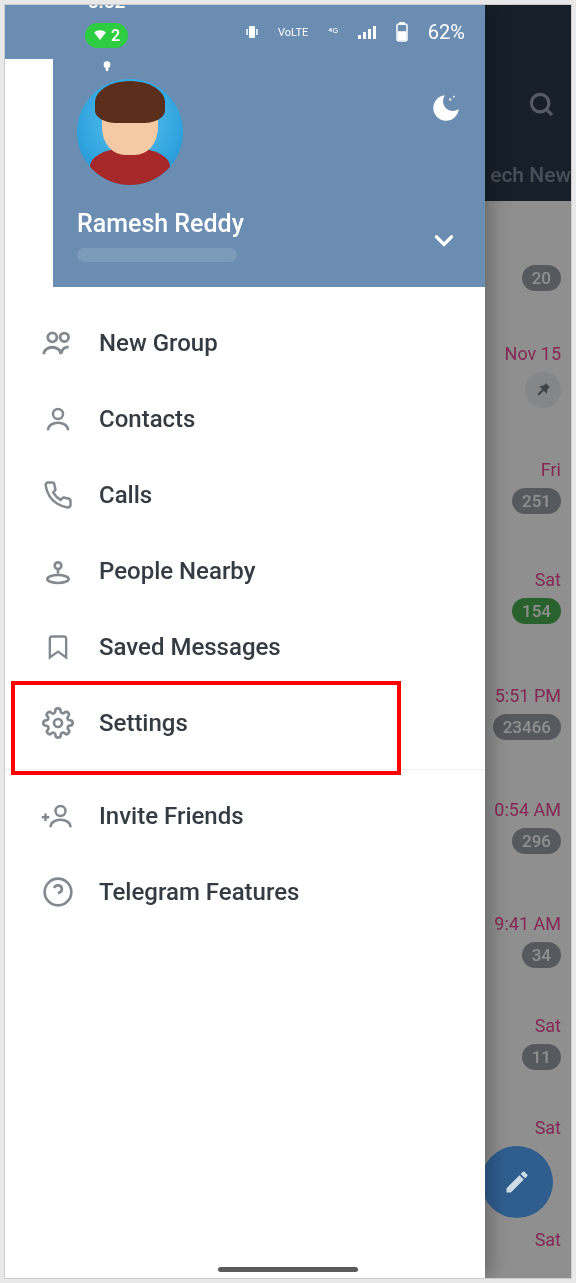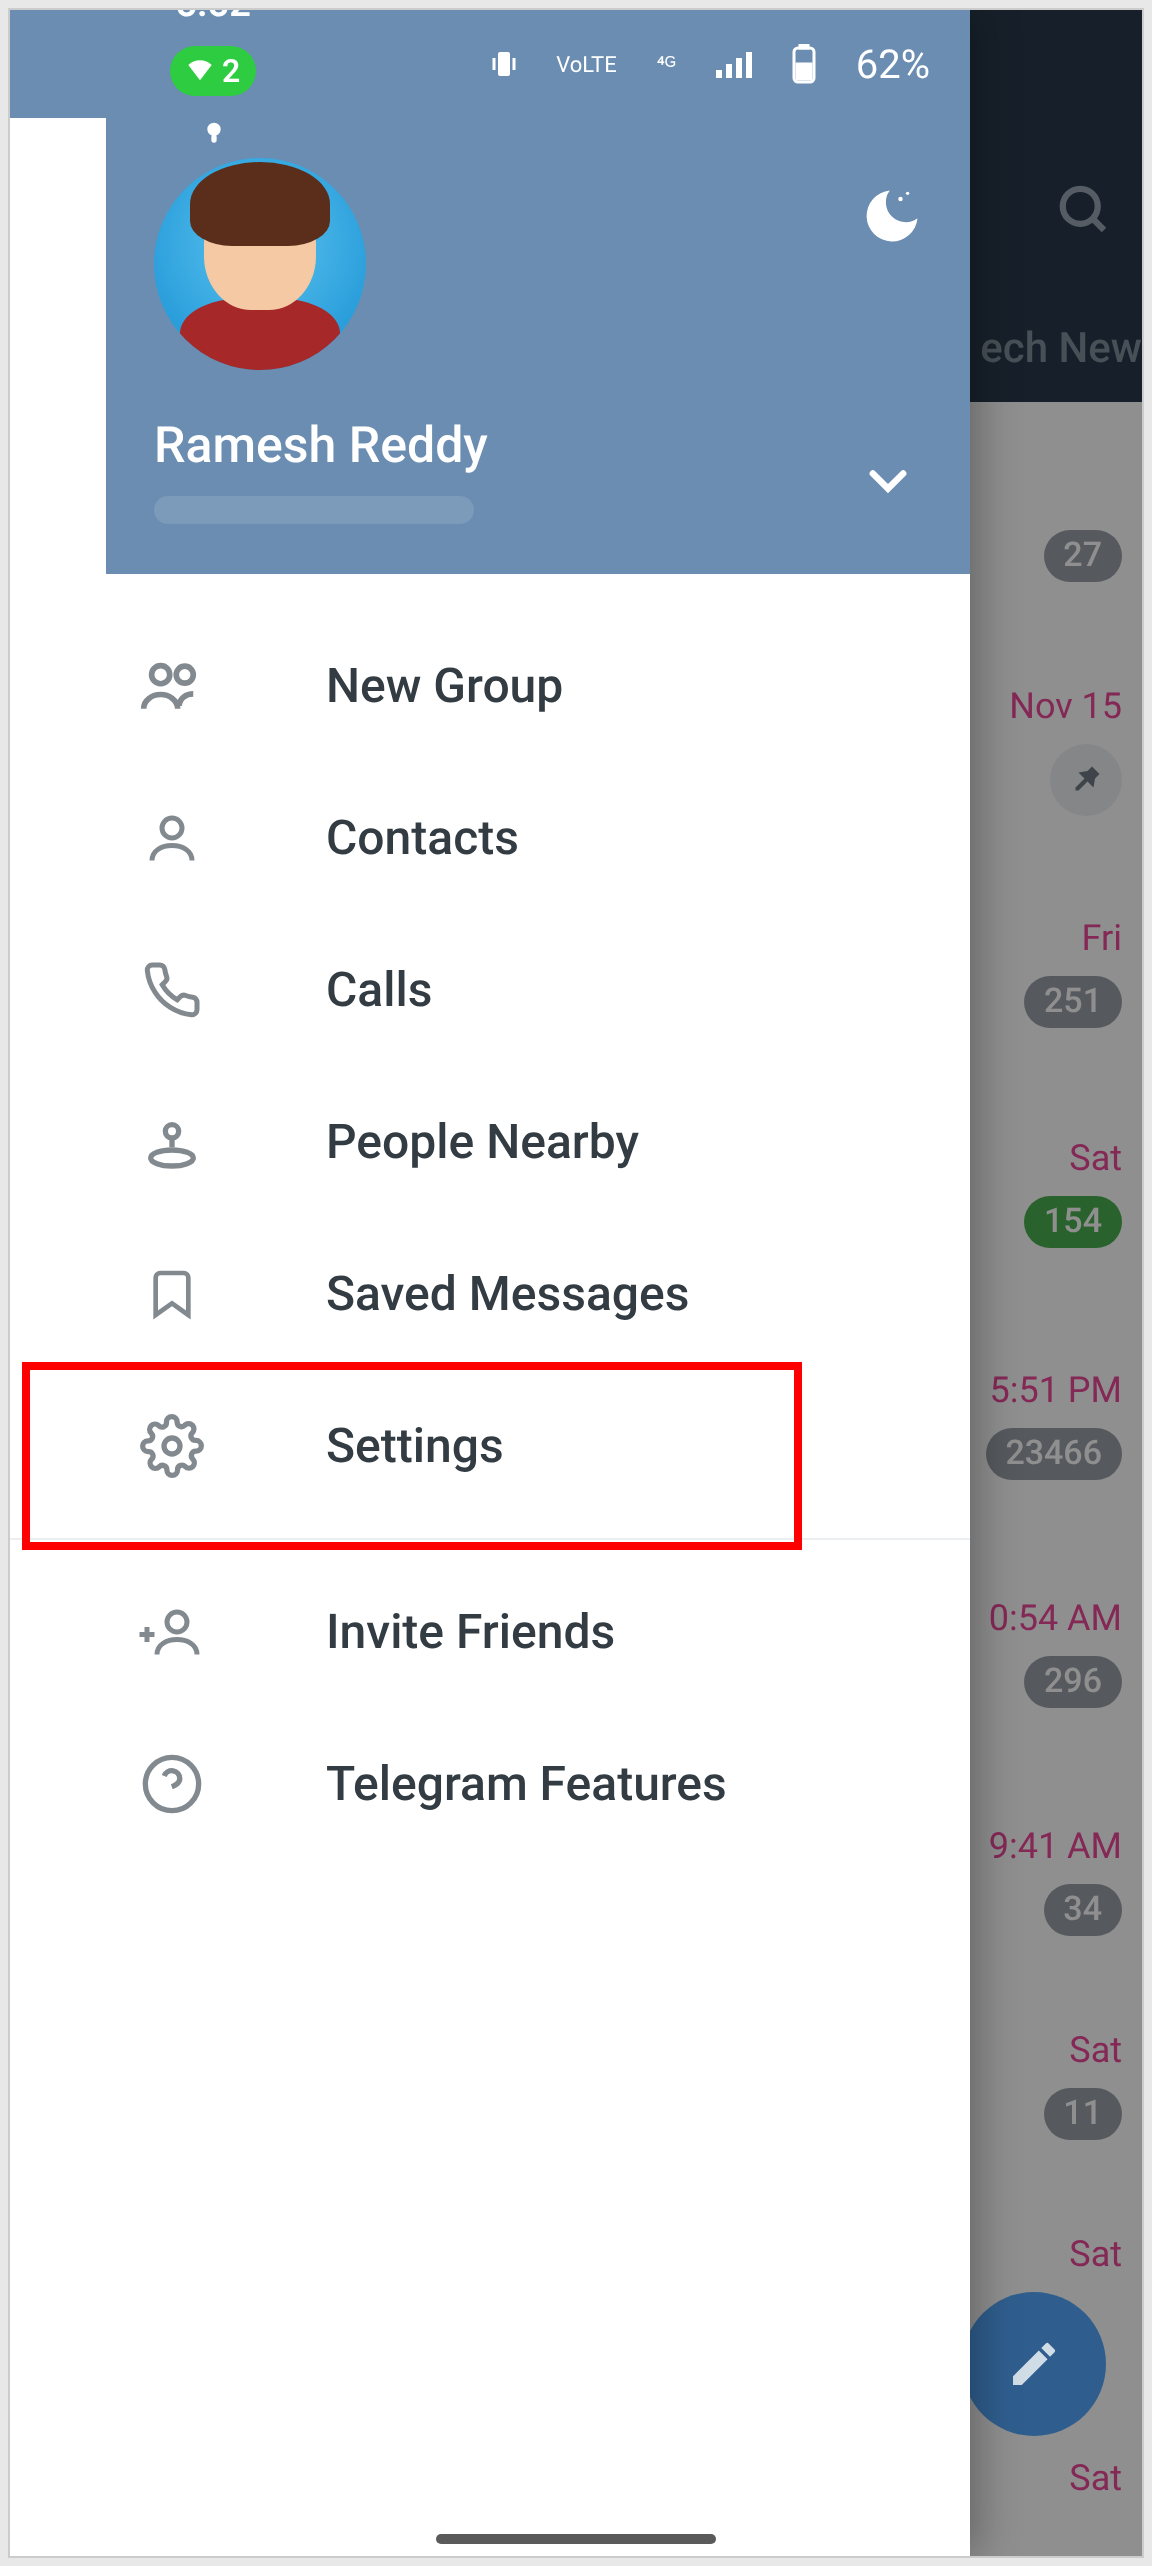--- a/index.html
+++ b/index.html
@@ -231,23 +231,22 @@
       right: 28px;
     }
     .menu {
       padding: 18px 0;
     }
     .menu-item {
       display: flex;
       align-items: center;
       height: 76px;
       padding: 0 36px;
-      gap: 60px;
+      gap: 24px;
       cursor: pointer;
-      margin-left: 28px;
     }
     .menu-icon {
       width: 34px;
       height: 34px;
       display: flex;
       align-items: center;
       justify-content: center;
       color: #828a90;
     }
     .menu-label {
@@ -276,21 +275,21 @@
   <div class="bg-chat">
     <div class="bg-header"></div>
     <div class="bg-search">
       <svg width="30" height="30" viewBox="0 0 24 24" fill="none" stroke="currentColor" stroke-width="2.5">
           <circle cx="10.5" cy="10.5" r="7"></circle>
           <line x1="20" y1="20" x2="15.5" y2="15.5"></line>
         </svg>
     </div>
     <div class="bg-tab">ech New</div>
     <div class="bg-row" style="top:260px">
-      <span class="bg-badge">27</span>
+      <span class="bg-badge">20</span>
     </div>
     <div class="bg-row" style="top:338px">
       <span class="bg-time">Nov 15</span>
       <div class="bg-pin">
         <svg width="18" height="18" viewBox="0 0 24 24" fill="#6f7a82">
             <path d="M16 3l5 5-3 3-1 6-4-4-6 6H5v-2l6-6-4-4 6-1 3-3z"></path>
           </svg>
       </div>
     </div>
     <div class="bg-row" style="top:454px">

